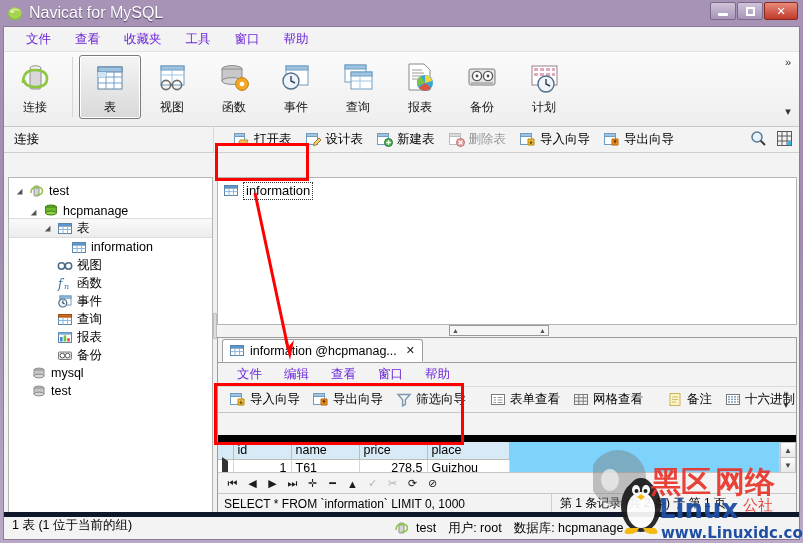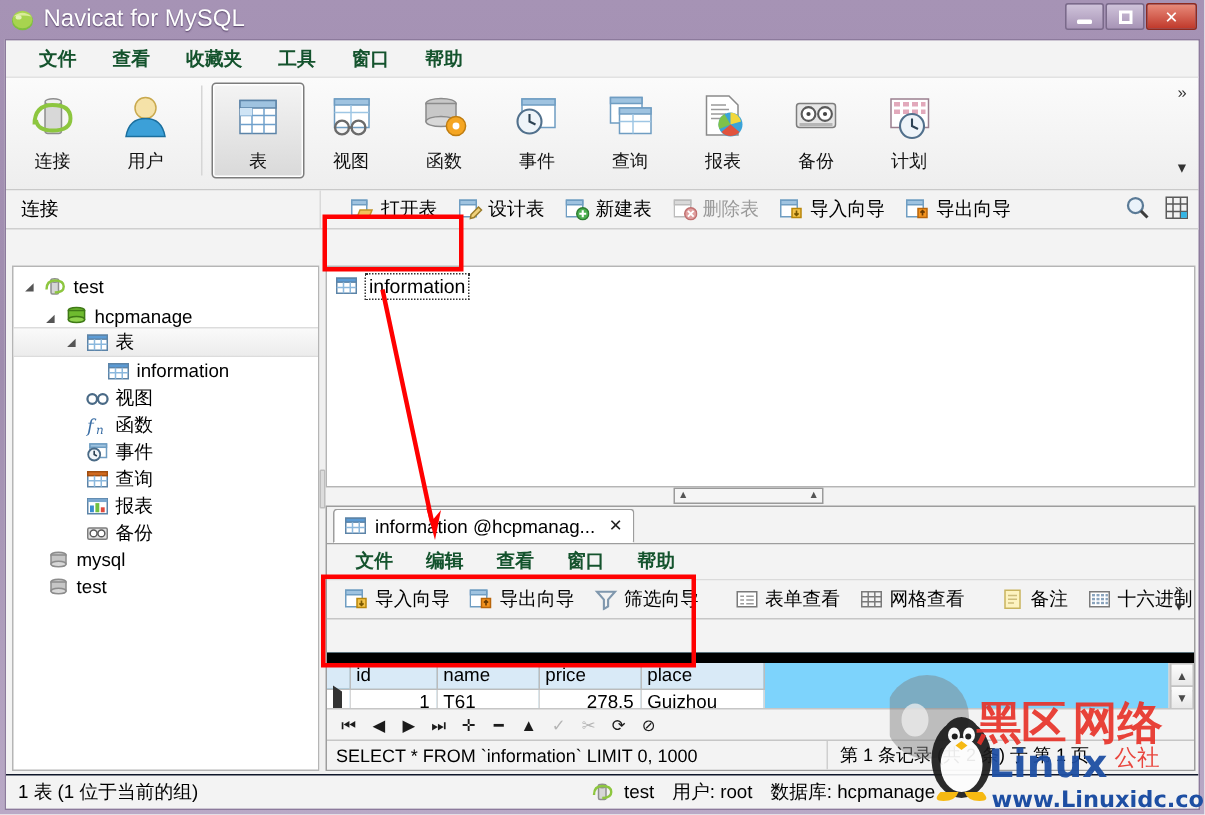--- a/index.html
+++ b/index.html
@@ -44,21 +44,21 @@
     background:#f3f3f3;border:1px solid #8c7a9c;box-sizing:border-box;
     overflow:hidden;
   }
 
   
   .menubar{
     height:24px;background:#f3f3f3;display:flex;align-items:center;
     padding-left:10px;border-bottom:1px solid #e2e2e2;
   }
   .menu-item{
-    padding:3px 12px;font-size:12.5px;color:#14532d;white-space:nowrap;cursor:default;font-weight:bold;
+    padding:3px 12px;font-size:12.5px;color:#6d28d9;white-space:nowrap;cursor:default;
   }
 
   
   .main-toolbar{
     height:71px;background:linear-gradient(to bottom,#fbfbfb,#eeeeee);
     border-bottom:1px solid #c9c9c9;display:flex;align-items:flex-start;
     position:relative;padding-top:3px;
   }
   .tb-group{display:flex;align-items:flex-start;}
   .tb-sep{width:1px;height:60px;background:#d6d6d6;margin:2px 6px 0 6px;}
@@ -209,21 +209,21 @@
     position:absolute;left:0;right:0;bottom:0;height:19px;background:#f3f3f3;
     border-top:1px solid #c6c6c6;display:flex;align-items:center;font-size:12px;
   }
   .sql-text{padding-left:6px;flex:1;white-space:nowrap;}
   .rec-text{width:245px;border-left:1px solid #cfcfcf;padding-left:8px;height:19px;
     display:flex;align-items:center;white-space:nowrap;box-sizing:border-box;}
 
   
   .statusbar{
     position:absolute;left:0;right:0;bottom:0;height:22px;background:#f3f3f3;
-    border-top:1px solid #0f172a;display:flex;align-items:center;font-size:12.5px;
+    border-top:5px solid #0f172a;display:flex;font-size:12.5px;
   }
   .sb-l{padding-left:8px;width:300px;box-sizing:border-box;}
   .sb-r{flex:1;display:flex;align-items:center;gap:6px;justify-content:flex-start;
     padding-left:90px;}
 
   
   .anno{position:absolute;border:3px solid #ff0000;box-sizing:border-box;pointer-events:none;z-index:40;}
   .anno-arrow{position:absolute;left:0;top:0;width:803px;height:543px;pointer-events:none;z-index:41;}
 
   
@@ -272,29 +272,20 @@
         <div class="tb-group">
           <div class="tb-btn">
             <span class="tb-ico">
               <svg width="40" height="38" viewBox="0 0 40 38">
                 <rect x="15" y="8" width="11" height="21" rx="2" fill="#d8d8d8" stroke="#8e8e8e"></rect>
                 <ellipse cx="20.5" cy="8" rx="5.5" ry="2.2" fill="#efefef" stroke="#8e8e8e"></ellipse>
                 <path d="M8 23 Q8 10 20 10 Q32 10 32 19 Q32 27 20 27 Q10 27 9 20" fill="none" stroke="#8dc63f" stroke-width="2.6"></path>
               </svg>
             </span>
             <span class="tb-lbl">连接</span>
-          </div>
-          <div class="tb-btn">
-            <span class="tb-ico">
-              <svg width="40" height="38" viewBox="0 0 40 38">
-                <circle cx="20" cy="12" r="7" fill="#f5e2a8" stroke="#c9a94e"></circle>
-                <path d="M7 31 Q9 19 20 19 Q31 19 33 31Z" fill="#3ca0d8" stroke="#1b6f9e"></path>
-              </svg>
-            </span>
-            <span class="tb-lbl">用户</span>
           </div>
         </div>
 
         <div class="tb-sep"></div>
 
         <div class="tb-group">
           <div class="tb-btn active">
             <span class="tb-ico">
               <svg width="40" height="38" viewBox="0 0 40 38">
                 <rect x="8" y="7" width="24" height="22" fill="#fff" stroke="#5c84a8"></rect>

